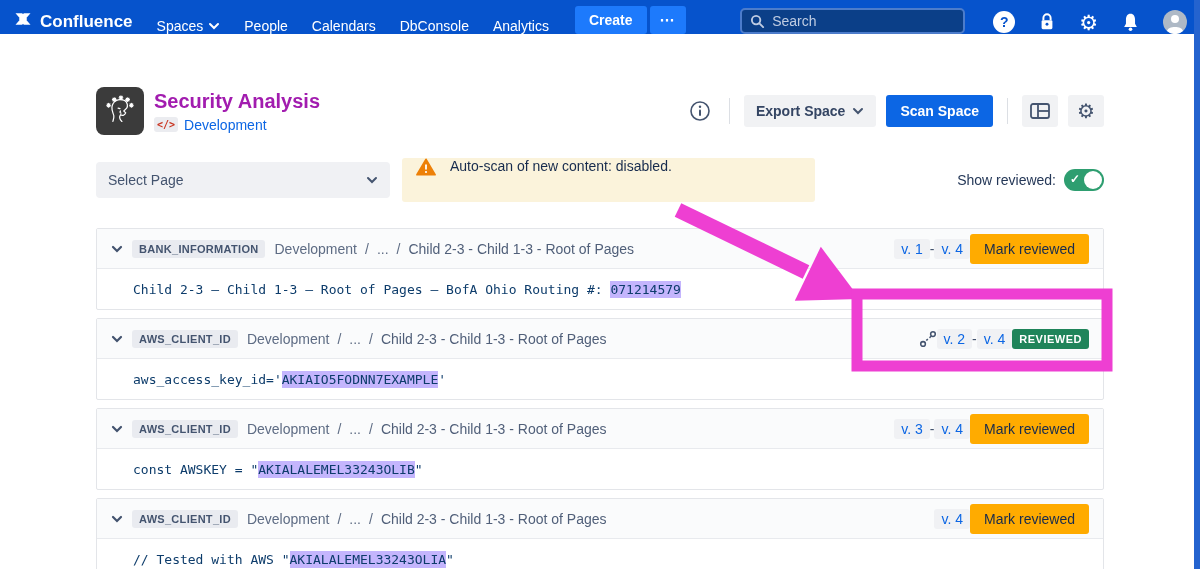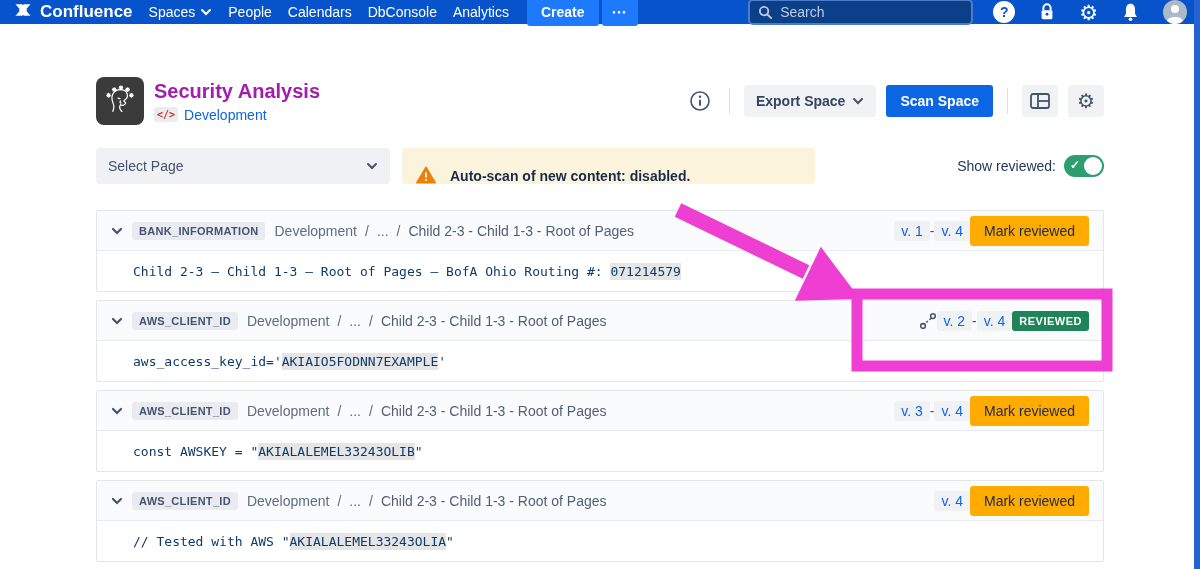--- a/index.html
+++ b/index.html
@@ -1,22 +1,22 @@
 <!DOCTYPE html>
 <html><head>
 <meta charset="utf-8">
 <style>
   * { margin:0; padding:0; box-sizing:border-box; }
   html,body { width:1200px; height:569px; overflow:hidden; background:#fff;
     font-family:"Liberation Sans", sans-serif; }
   body { position:relative; }
 
   
-  .nav { height:24px; background:#0653CC; display:flex; align-items:center;
-    padding:0 13px; gap:16px; color:#fff; }
+  .nav { height:34px; background:#0653CC; display:flex; align-items:flex-end;
+    padding:0 13px; gap:24px; color:#fff; }
   .brand { display:flex; align-items:center; gap:7px; font-size:17px; font-weight:700; }
   .nav-item { font-size:14px; font-weight:500; display:flex; align-items:center; gap:5px; cursor:pointer; }
   .create-group { display:flex; gap:3px; margin-left:2px; }
   .btn-create { background:#1D7AFC; color:#fff; border:none; font-size:14px; font-weight:600;
     padding:5px 14px; border-radius:3px; cursor:pointer; font-family:inherit; }
   .btn-more { background:#1D7AFC; color:#fff; border:none; font-size:15px; font-weight:700;
     padding:5px 10px; border-radius:3px; cursor:pointer; letter-spacing:1px; }
   .nav-search { margin-left:auto; display:flex; align-items:center; gap:7px;
     background:#0B3F88; border:2px solid #4C7CCB; border-radius:5px;
     width:225px; height:26px; padding:0 8px; }
@@ -48,23 +48,23 @@
     cursor:pointer; font-family:inherit; }
   .btn-primary { background:#0C66E4; border:none; border-radius:3px; color:#fff;
     font-size:14px; font-weight:600; padding:8px 14px; cursor:pointer; font-family:inherit; }
   .icon-btn { background:#F1F2F4; border:none; border-radius:3px; width:36px; height:32px;
     display:flex; align-items:center; justify-content:center; color:#44546F; cursor:pointer; }
 
   .toolbar { margin-top:23px; display:flex; align-items:center; }
   .select-page { width:294px; height:36px; background:#F0F1F4; border-radius:4px;
     display:flex; align-items:center; justify-content:space-between; padding:0 12px;
     color:#44546F; font-size:14px; cursor:pointer; }
-  .warn-banner { margin-left:12px; height:36px; background:#FBF3DB; border-radius:3px;
-    display:flex; align-items:flex-end; gap:14px; padding:0 18px 0 14px;
-    color:#172B4D; font-size:14px; width:413px;font-weight:bold; }
+  .warn-banner { margin-left:12px; height:44px; background:#FBF3DB; border-radius:3px;
+    display:flex; align-items:flex-start; gap:14px; padding:0 18px 0 14px;
+    color:#172B4D; font-size:14px; width:413px; }
   .show-reviewed { margin-left:auto; display:flex; align-items:center; gap:8px;
     color:#253858; font-size:14px; }
   .toggle { width:40px; height:22px; border-radius:11px; background:#2E9E70; position:relative;
     cursor:pointer; }
   .toggle .tick { position:absolute; left:6px; top:3px; color:#fff; font-size:12px; font-weight:700; }
   .toggle .knob { position:absolute; right:2px; top:2px; width:18px; height:18px;
     border-radius:50%; background:#fff; }
 
   
   .findings { margin-top:26px; }
@@ -80,21 +80,21 @@
   .head-right { margin-left:auto; display:flex; align-items:center; }
   .v-chip { background:#F0F1F4; border-radius:3px; padding:2px 7px; color:#0C66E4;
     font-size:14px; cursor:pointer; }
   .v-dash { color:#44546F; font-size:14px; }
   .reviewed-badge { background:#1F845A; color:#fff; font-size:11px; font-weight:700;
     letter-spacing:.5px; border-radius:3px; padding:4px 7px; }
   .btn-warning { background:#FFAB00; border:none; border-radius:3px; color:#172B4D;
     font-size:14px; font-weight:500; padding:7px 14px; cursor:pointer; font-family:inherit; white-space:nowrap; }
   .card-code { height:40px; display:flex; align-items:center; padding:0 14px 0 36px;
     font-family:"DejaVu Sans Mono",monospace; font-size:13px; color:#0D3C6B; white-space:pre; }
-  .card-code mark { background:#e5e5e5; color:inherit; padding:1px 0; }
+  .card-code mark { background:#c4b5fd; color:inherit; padding:1px 0; }
 
   .route-icon { color:#44546F; display:flex; align-items:center; }
 
   
   .annotation-overlay { position:absolute; left:0; top:0; width:1200px; height:569px;
     pointer-events:none; z-index:50; }
   .screen-edge-right { position:absolute; right:0; top:0; width:6px; height:569px;
     background:#2463CF; z-index:60; }
 </style>
 </head>

